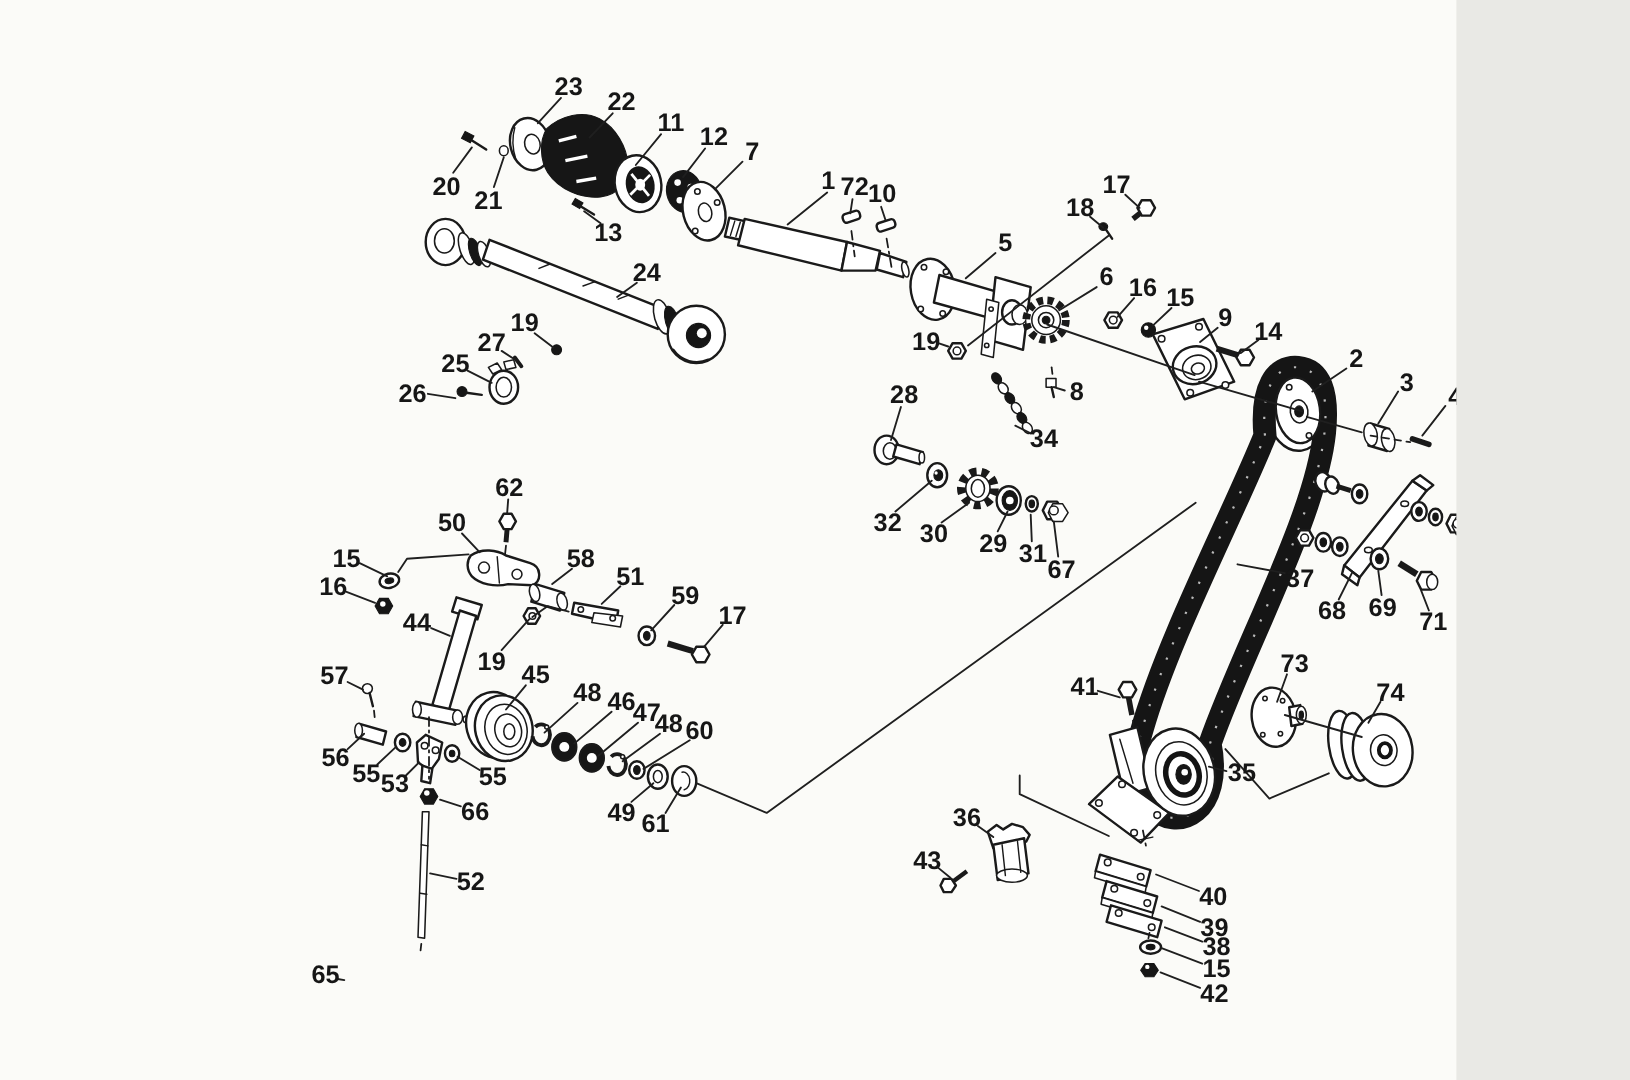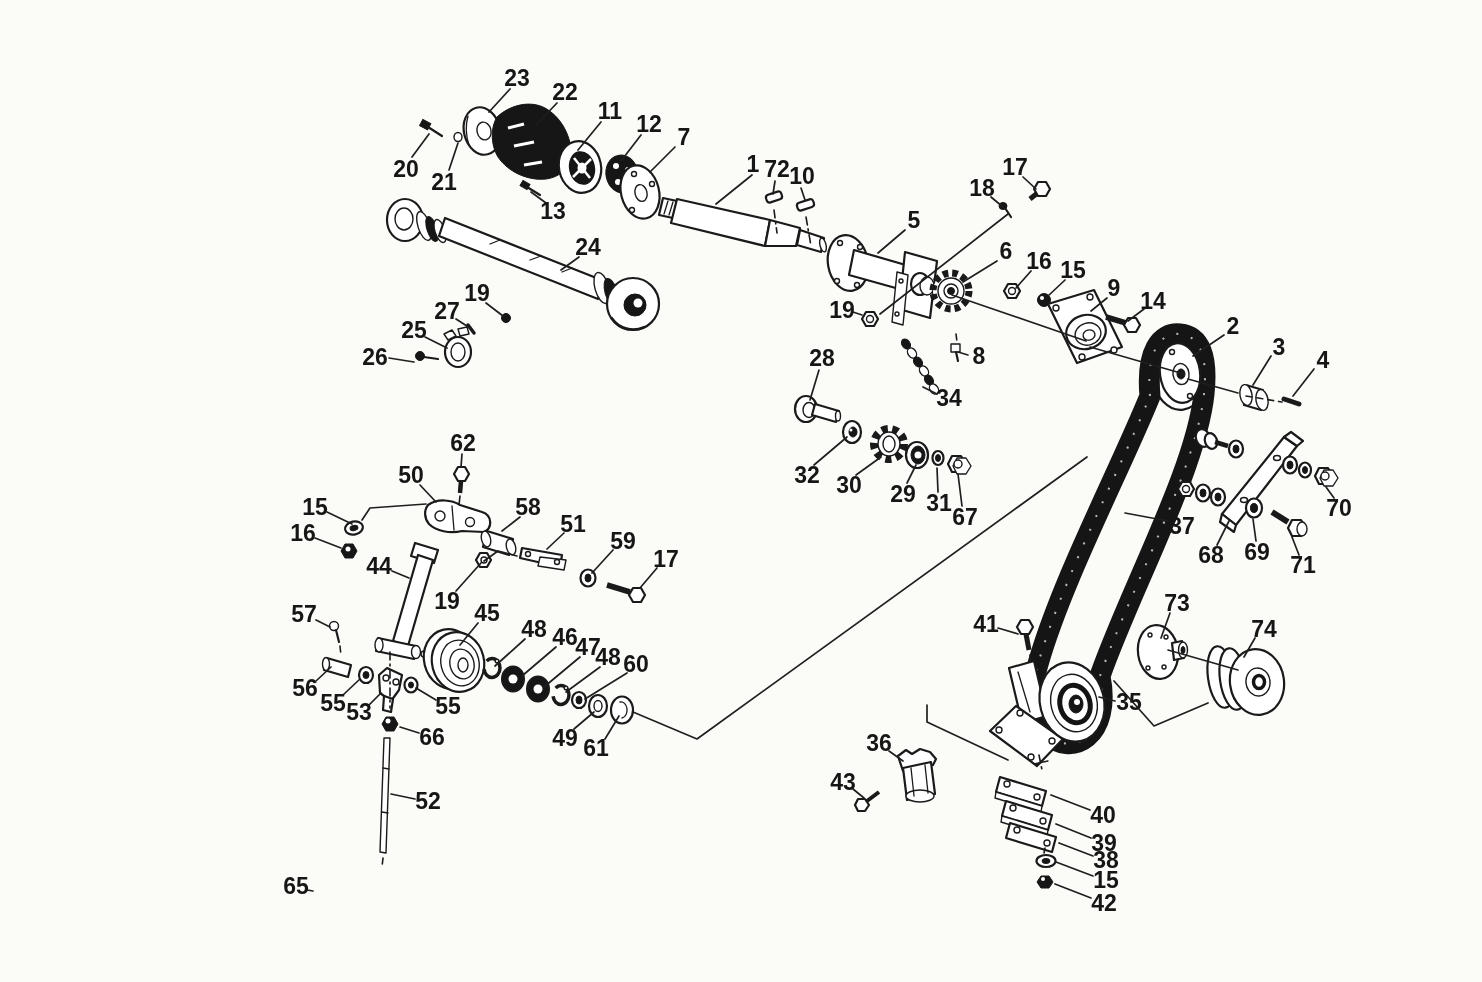--- a/index.html
+++ b/index.html
@@ -1,16 +1,16 @@
 <!DOCTYPE html>
 <html><head>
 <meta charset="utf-8">
 <style>
   html,body{margin:0;padding:0;background:#e9e9e5;}
-  .page{position:relative;width:1482px;height:982px;background:#fbfbf8;overflow:hidden;}
+  .page{position:relative;width:1324px;height:982px;background:#fbfbf8;overflow:hidden;}
   svg{position:absolute;left:0;top:0;}
   .callout{font:700 23px "Liberation Sans",sans-serif;fill:#161616;text-anchor:middle;dominant-baseline:central;}
   .leader{fill:none;stroke:#1f1f1f;stroke-width:1.7;stroke-linecap:round;stroke-linejoin:round;}
   .fw{fill:#ffffff;stroke:#1a1a1a;stroke-width:2.2;stroke-linejoin:round;}
   .fw1{fill:#ffffff;stroke:#1a1a1a;stroke-width:1.4;stroke-linejoin:round;}
   .fd{fill:#161616;stroke:#161616;stroke-width:1;}
   .ln{fill:none;stroke:#1a1a1a;stroke-width:2.2;stroke-linecap:round;stroke-linejoin:round;}
   .ln1{fill:none;stroke:#1a1a1a;stroke-width:1.3;stroke-linecap:round;}
   .dashdot{stroke-dasharray:8 4 2 4;stroke-width:1.6;}
   .dash{stroke-dasharray:6 5;stroke-width:1.6;}

